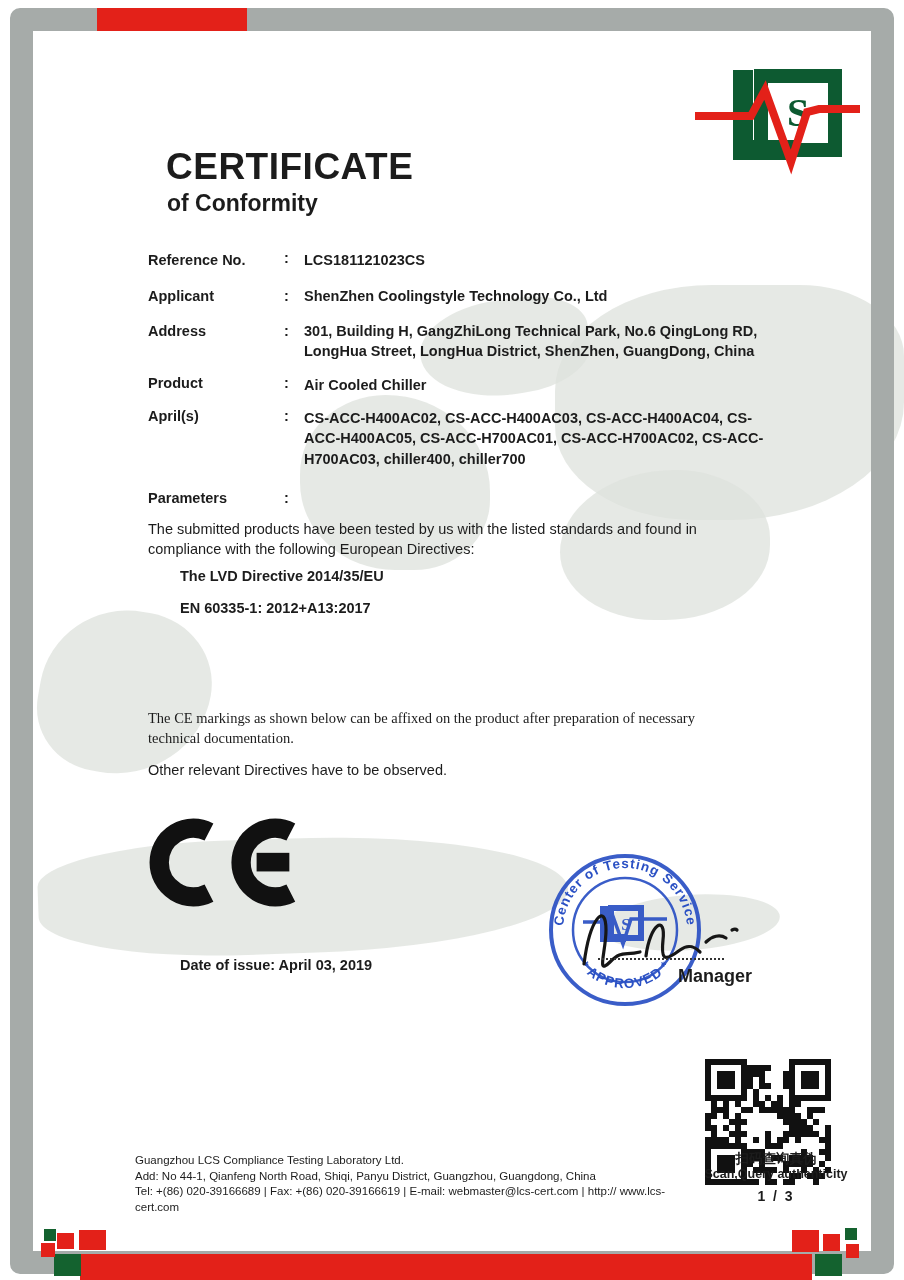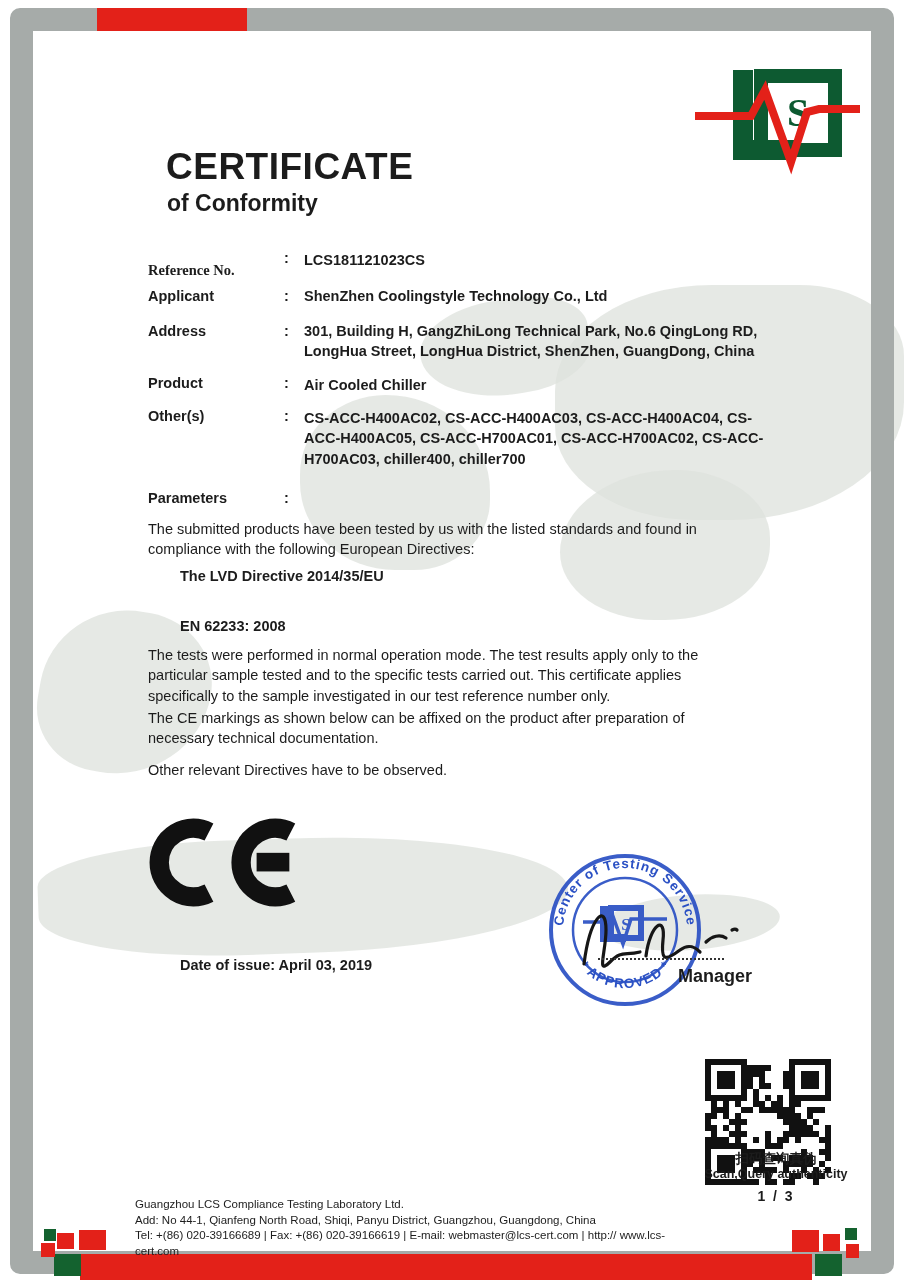--- a/index.html
+++ b/index.html
@@ -61,48 +61,47 @@
     <rect x="38" y="10" width="20" height="90" fill="#0d5a31"></rect>
     <rect x="38" y="80" width="62" height="20" fill="#0d5a31"></rect>
     <rect x="66" y="16" width="74" height="74" fill="none" stroke="#0d5a31" stroke-width="14"></rect>
     <text x="103" y="66" font-size="40" font-weight="bold" fill="#0d5a31" text-anchor="middle" font-family="Liberation Serif, serif">S</text>
     <polyline points="0,56 44,56 56,56 70,30 96,102 112,52 124,49 165,49" fill="none" stroke="#e32119" stroke-width="8"></polyline>
   </svg>
 
   <div class="abs title1" style="left:166px;top:146px;">CERTIFICATE</div>
   <div class="abs title2" style="left:167px;top:190px;">of Conformity</div>
 
-  <div class="flabel" style="top:262px;font-family:Liberation Serif, serif;">Reference No.</div>
+  <div class="flabel" style="top:252px;">Reference No.</div>
   <div class="fcolon" style="top:250px;">:</div>
   <div class="fvalue" style="top:250px;">LCS181121023CS</div>
 
   <div class="flabel" style="top:288px;">Applicant</div>
   <div class="fcolon" style="top:288px;">:</div>
   <div class="fvalue" style="top:286px;">ShenZhen Coolingstyle Technology Co., Ltd</div>
 
   <div class="flabel" style="top:323px;">Address</div>
   <div class="fcolon" style="top:323px;">:</div>
   <div class="fvalue" style="top:321px;">301, Building H, GangZhiLong Technical Park, No.6 QingLong RD, LongHua Street, LongHua District, ShenZhen, GuangDong, China</div>
 
   <div class="flabel" style="top:375px;">Product</div>
   <div class="fcolon" style="top:375px;">:</div>
   <div class="fvalue" style="top:375px;">Air Cooled Chiller</div>
 
-  <div class="flabel" style="top:408px;">Other(s)</div>
+  <div class="flabel" style="top:408px;">April(s)</div>
   <div class="fcolon" style="top:408px;">:</div>
   <div class="fvalue" style="top:408px;">CS-ACC-H400AC02, CS-ACC-H400AC03, CS-ACC-H400AC04, CS-ACC-H400AC05, CS-ACC-H700AC01, CS-ACC-H700AC02, CS-ACC-H700AC03, chiller400, chiller700</div>
 
   <div class="flabel" style="top:490px;">Parameters</div>
   <div class="fcolon" style="top:490px;">:</div>
 
   <div class="para" style="top:519px;">The submitted products have been tested by us with the listed standards and found in compliance with the following European Directives:</div>
   <div class="para bold" style="top:566px;">The LVD Directive 2014/35/EU</div>
-  <div class="para bold" style="top:616px;">EN 62233: 2008</div>
-  <div class="para" style="top:645px;">The tests were performed in normal operation mode. The test results apply only to the particular sample tested and to the specific tests carried out. This certificate applies specifically to the sample investigated in our test reference number only.</div>
-  <div class="para" style="top:708px;">The CE markings as shown below can be affixed on the product after preparation of necessary technical documentation.</div>
+  <div class="para bold" style="top:598px;">EN 60335-1: 2012+A13:2017</div>
+  <div class="para" style="top:708px;font-family:Liberation Serif, serif;">The CE markings as shown below can be affixed on the product after preparation of necessary technical documentation.</div>
   <div class="para" style="top:760px;">Other relevant Directives have to be observed.</div>
 
   <svg class="abs" style="left:142px;top:808px;" width="160" height="112" viewBox="0 0 215 130">
     <path d="M 90 22 A 46 46 0 1 0 90 104" fill="none" stroke="#111" stroke-width="26"></path>
     <path d="M 200 22 A 46 46 0 1 0 200 104" fill="none" stroke="#111" stroke-width="26"></path>
     <rect x="154" y="50" width="44" height="25" fill="#111"></rect>
   </svg>
 
   <div class="abs bold" style="left:148px;top:957px;font-size:14.5px;">Date of issue: April 03, 2019</div>
 
@@ -384,19 +383,19 @@
           <rect x="66" y="120" width="6" height="6"></rect>
           <rect x="78" y="120" width="6" height="6"></rect>
           <rect x="84" y="120" width="6" height="6"></rect>
           <rect x="108" y="120" width="6" height="6"></rect>
         </g>
       </svg></div>
   <div class="qr-cap" style="top:1150px;font-size:13.5px;">扫码查询真伪</div>
   <div class="qr-cap" style="top:1167px;font-size:12.5px;">Scan,Query authenticity</div>
   <div class="qr-cap" style="top:1188px;font-size:14px;letter-spacing:2px;">1 / 3</div>
 
-  <div class="abs footer-line" style="left:135px;top:1153px;width:560px;margin-top:44px;">
+  <div class="abs footer-line" style="left:135px;top:1153px;width:560px;">
     <div>Guangzhou LCS Compliance Testing Laboratory Ltd.</div>
     <div>Add: No 44-1, Qianfeng North Road, Shiqi, Panyu District, Guangzhou, Guangdong, China</div>
     <div>Tel: +(86) 020-39166689  |  Fax: +(86) 020-39166619  |  E-mail: webmaster@lcs-cert.com  |  http:// www.lcs-cert.com</div>
   </div>
 
 </div>
 
 </body></html>

